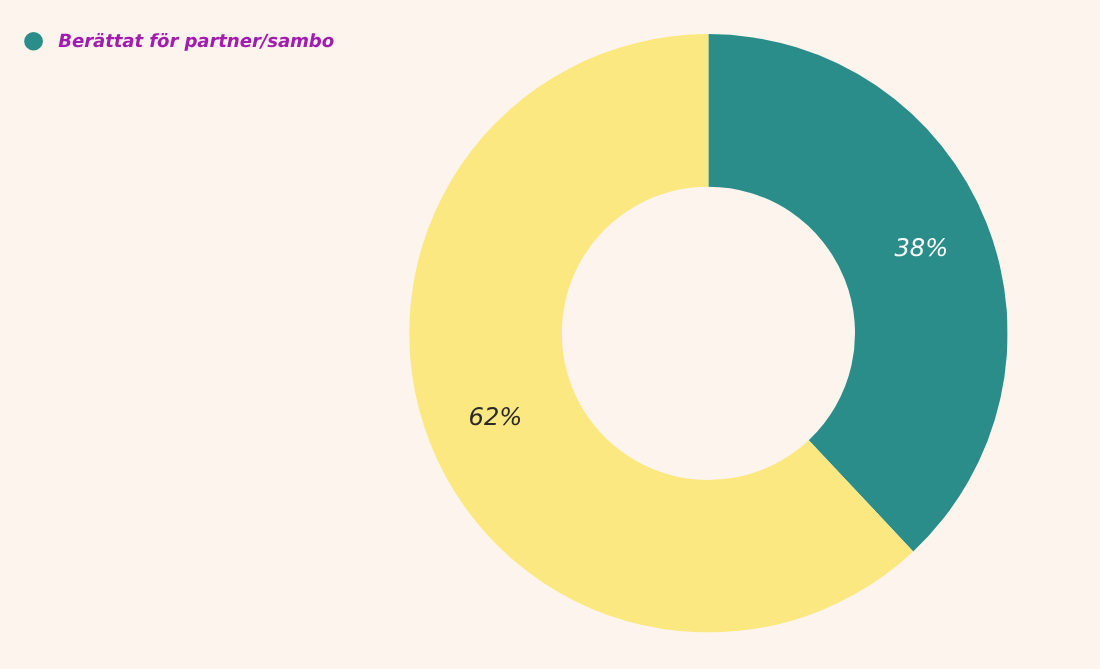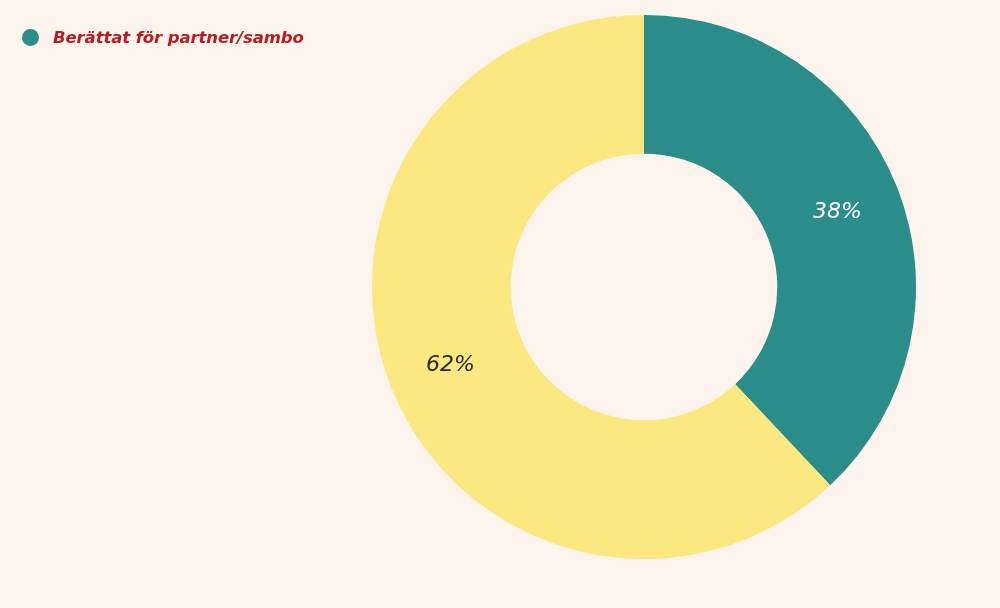--- a/index.html
+++ b/index.html
@@ -40,29 +40,29 @@
     width: 17px;
     height: 17px;
     border-radius: 50%;
     flex: 0 0 auto;
   }
   .legend-label {
     font-family: "DejaVu Sans", sans-serif;
     font-size: 16.5px;
     font-weight: bold;
     font-style: italic;
-    color: #b91c1c;
+    color: #a21caf;
     white-space: nowrap;
     letter-spacing: -0.1px;
   }
   
   .donut-wrap {
     position: absolute;
     left: 372px;
-    top: 15px;
+    top: 31px;
     width: 544px;
     height: 544px;
   }
   .donut-svg {
     display: block;
     width: 544px;
     height: 544px;
   }
   .slice-label {
     font-family: "DejaVu Sans", sans-serif;

